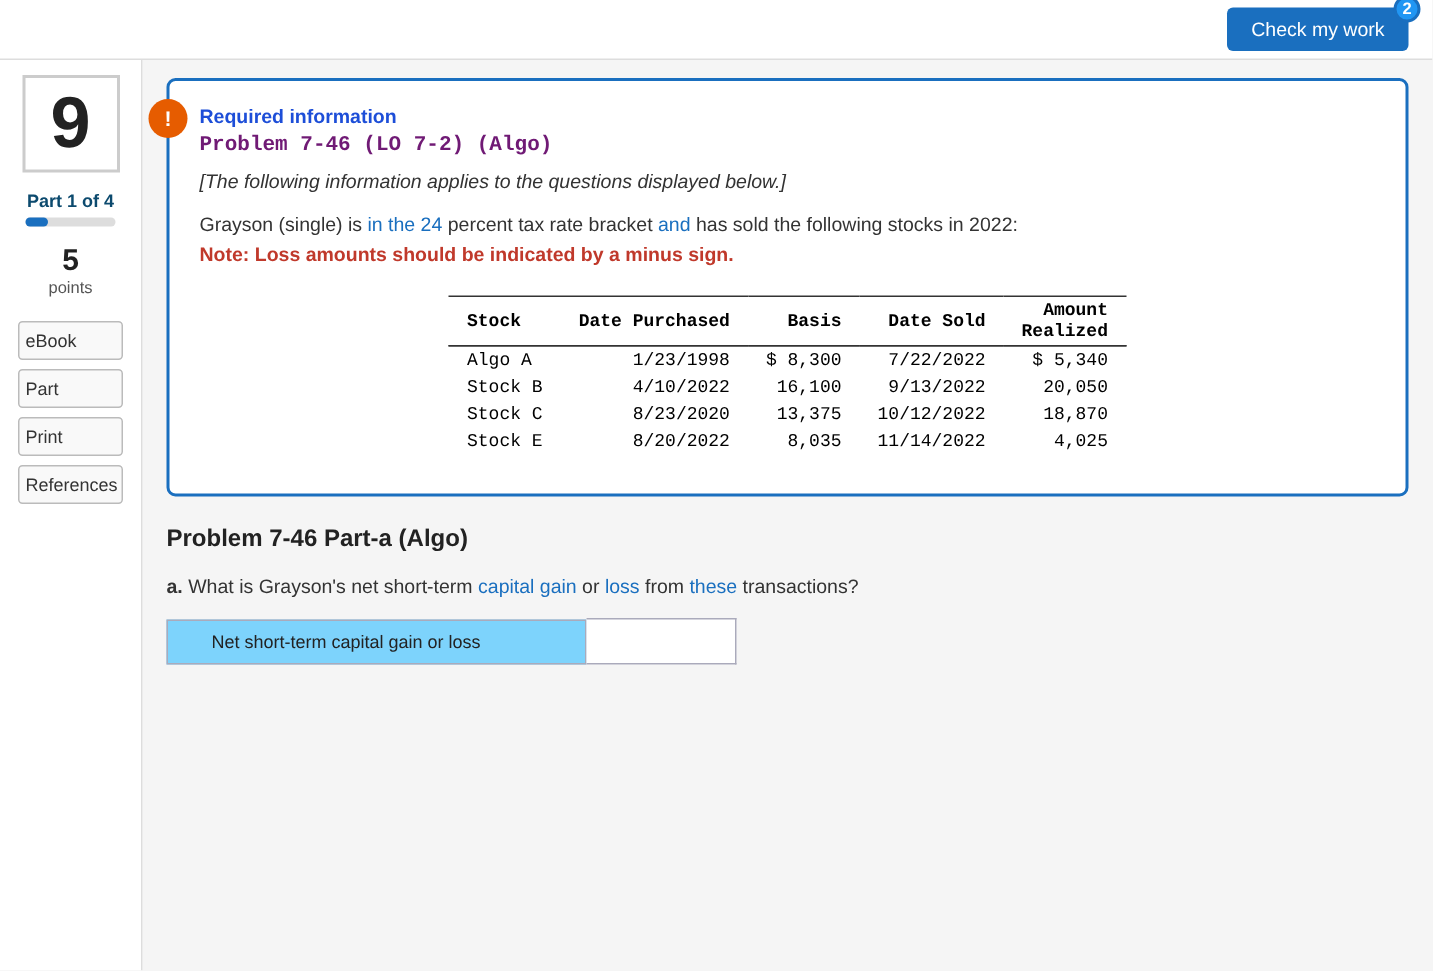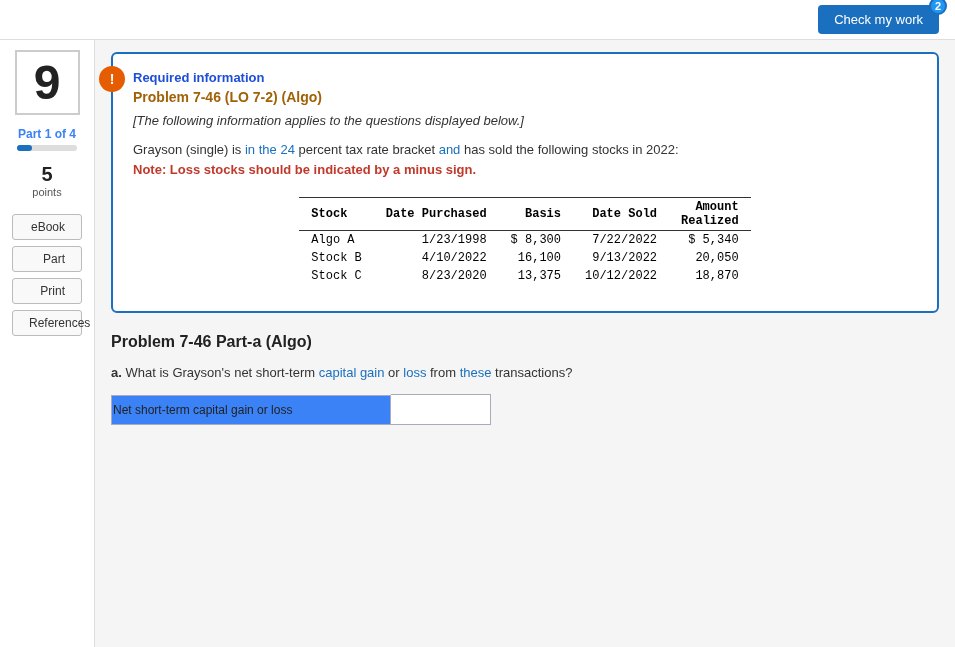--- a/index.html
+++ b/index.html
@@ -76,21 +76,21 @@
       justify-content: center;
       font-size: 48px;
       font-weight: bold;
       color: #222;
       margin-bottom: 12px;
       background: #fff;
     }
 
     .part-label {
       font-size: 12px;
-      color: #3b82f6;
+      color: #0c4a6e;
       font-weight: bold;
       margin-bottom: 4px;
       text-align: center;
     }
 
     .progress-bar-container {
       width: 60px;
       height: 6px;
       background: #ddd;
       border-radius: 3px;
@@ -118,26 +118,26 @@
     .points-label {
       font-size: 11px;
       color: #555;
     }
 
     .sidebar-btn {
       width: 70px;
       border: 1px solid #bbb;
       background: #f9f9f9;
       color: #333;
-      padding: 5px 16px;
+      padding: 5px 4px;
       font-size: 12px;
       cursor: pointer;
       margin-bottom: 6px;
       border-radius: 3px;
-      text-align: right;
+      text-align: left;
     }
 
     
     .content-area {
       flex: 1;
       padding: 12px 16px;
     }
 
     .info-card {
       border: 2px solid #1a6fbf;
@@ -167,22 +167,23 @@
     .required-info-label {
       color: #1d4ed8;
       font-weight: bold;
       font-size: 13px;
       margin-bottom: 4px;
     }
 
     .problem-title {
       font-size: 14px;
       font-weight: bold;
-      color: #a16207;
+      color: #701a75;
       margin-bottom: 8px;
+      font-family: Liberation Mono, monospace;
     }
 
     .italic-note {
       font-style: italic;
       color: #333;
       margin-bottom: 12px;
       font-size: 13px;
     }
 
     .description-text {
@@ -238,23 +239,23 @@
       font-weight: bold;
     }
 
     .answer-row {
       display: flex;
       align-items: center;
       margin-top: 10px;
     }
 
     .answer-label-cell {
-      background: #3b82f6;
+      background: #7dd3fc;
       border: 1px solid #aab;
-      padding: 7px 1px;
+      padding: 7px 29px;
       font-size: 12px;
       color: #222;
       min-width: 280px;
     }
 
     .answer-input {
       border: 1px solid #aab;
       border-left: none;
       padding: 7px 10px;
       font-size: 13px;
@@ -294,21 +295,21 @@
 
   <div class="content-area">
 
     <div class="info-card">
       <div class="info-icon">!</div>
       <div class="required-info-label">Required information</div>
       <div class="problem-title">Problem 7-46 (LO 7-2) (Algo)</div>
       <div class="italic-note">[The following information applies to the questions displayed below.]</div>
       <div class="description-text">
         Grayson (single) is <span class="highlight-blue">in the 24</span> percent tax rate bracket <span class="highlight-blue">and</span> has sold the following stocks in 2022:<br>
-        <span class="highlight-red">Note: Loss stocks should be indicated by a minus sign.</span>
+        <span class="highlight-red">Note: Loss amounts should be indicated by a minus sign.</span>
       </div>
       <div class="table-wrapper">
         <table class="stock-table">
           <thead>
             <tr>
               <th>Stock</th>
               <th>Date Purchased</th>
               <th>Basis</th>
               <th>Date Sold</th>
               <th>Amount<br>Realized</th>
@@ -328,20 +329,27 @@
               <td>16,100</td>
               <td>9/13/2022</td>
               <td>20,050</td>
             </tr>
             <tr>
               <td>Stock C</td>
               <td>8/23/2020</td>
               <td>13,375</td>
               <td>10/12/2022</td>
               <td>18,870</td>
+            </tr>
+            <tr>
+              <td>Stock E</td>
+              <td>8/20/2022</td>
+              <td>8,035</td>
+              <td>11/14/2022</td>
+              <td>4,025</td>
             </tr>
           </tbody>
         </table>
       </div>
     </div>
 
     <div class="problem-part">
       <div class="problem-part-title">Problem 7-46 Part-a (Algo)</div>
       <div class="question-text">
         <span class="question-label">a.</span>

